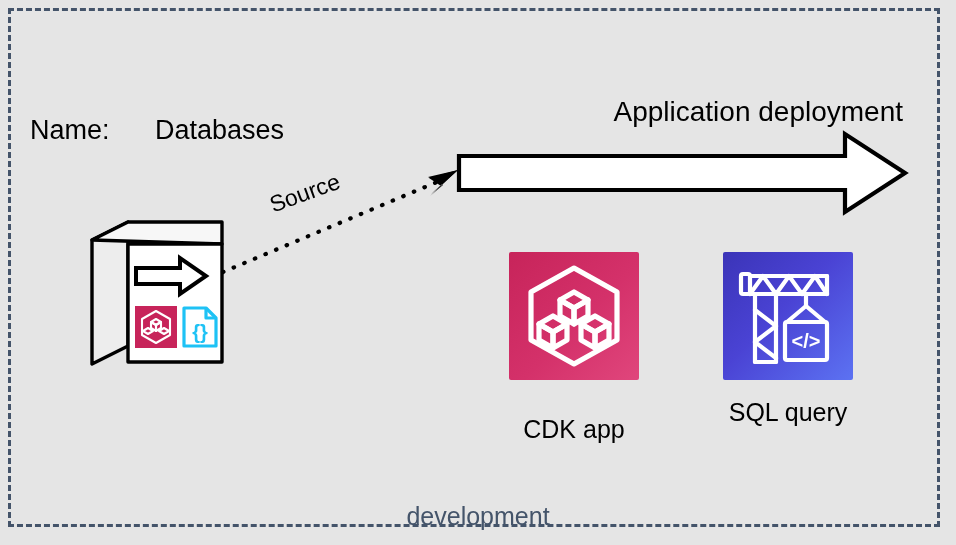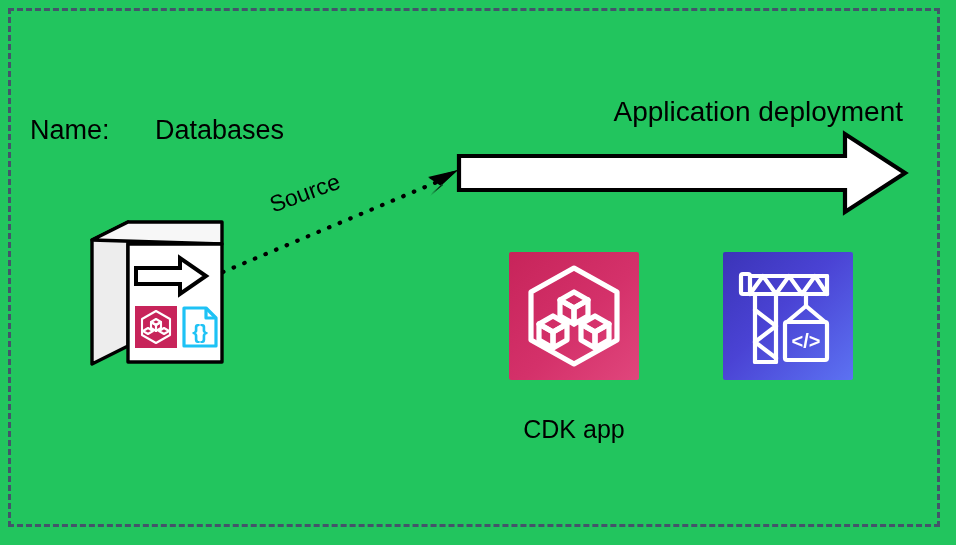--- a/index.html
+++ b/index.html
@@ -8,21 +8,21 @@
     padding: 0;
     background: #ffffff;
   }
   body {
     font-family: "Liberation Sans", sans-serif;
   }
   #canvas {
     position: relative;
     width: 956px;
     height: 545px;
-    background: #22c55e;
+    background: #e5e5e5;
     overflow: hidden;
   }
 
   
   .env-boundary {
     position: absolute;
     left: 8px;
     top: 8px;
     width: 932px;
     height: 519px;
@@ -243,15 +243,17 @@
         <path d="M32,58 L53,74 L32,90 L53,106"></path>
 
         <line x1="83" y1="42" x2="83" y2="54"></line>
         <path d="M83,54 L64,70 M83,54 L102,70"></path>
 
         <rect x="62" y="70" width="42" height="38" rx="2"></rect>
       </g>
       <text x="83" y="96" font-family="'Liberation Sans', sans-serif" font-size="20" font-weight="bold" fill="#ffffff" text-anchor="middle">&lt;/&gt;</text>
     </svg>
   </div>
-
+  <div class="tile-caption cap-sql">SQL query</div>
+
+  <div class="env-label">development</div>
 
 </div>
 
 </body></html>

